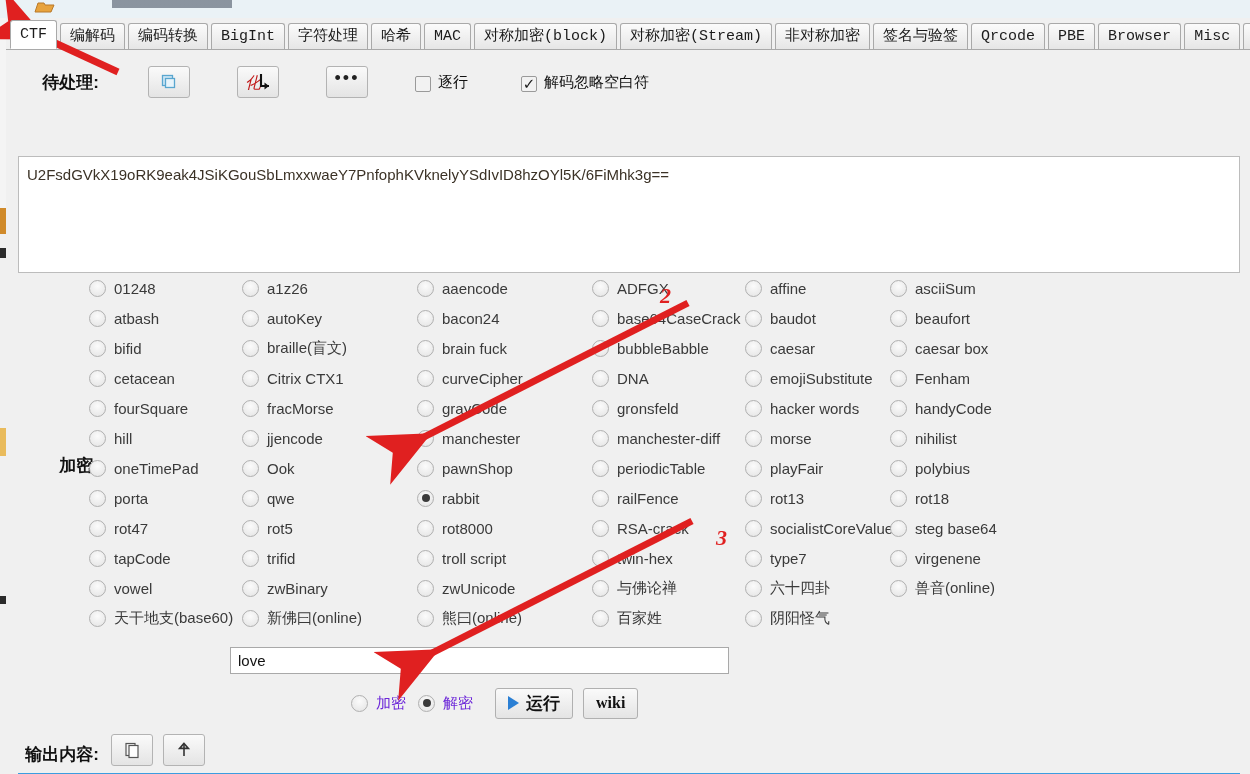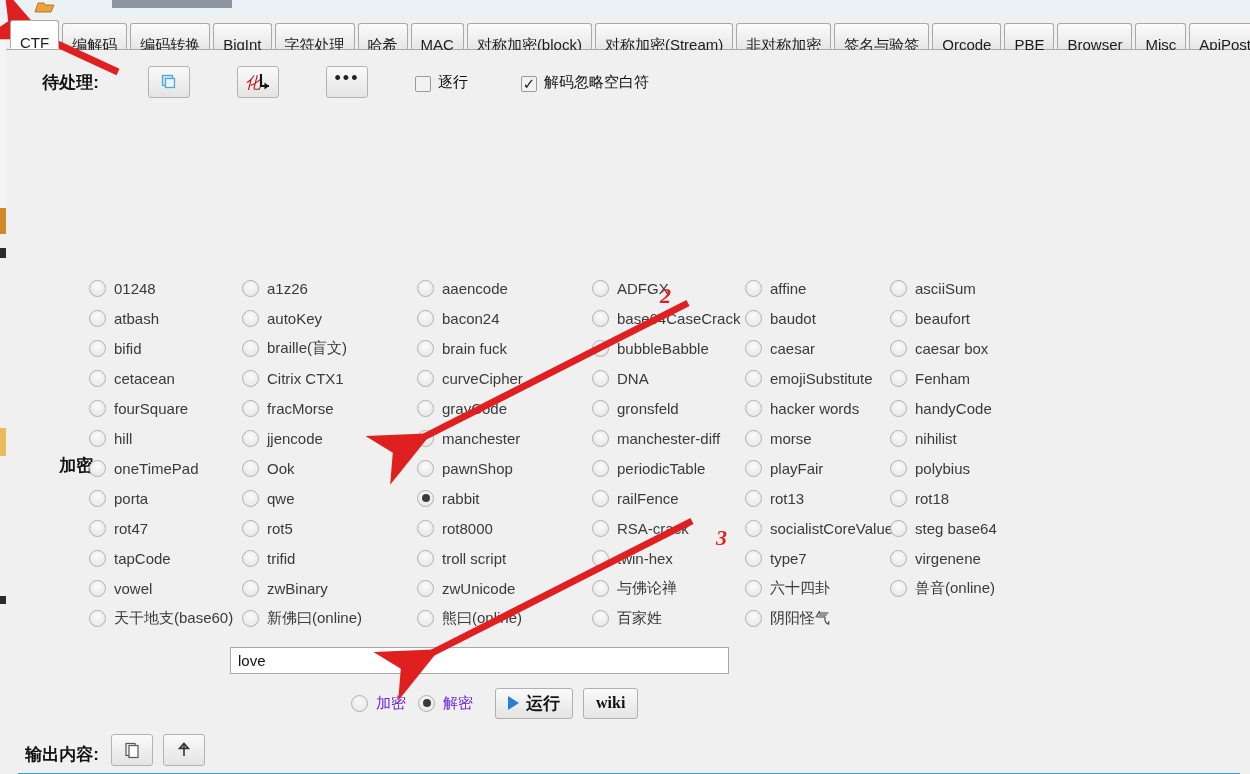--- a/index.html
+++ b/index.html
@@ -20,25 +20,26 @@
      opacity:.85;}
   
   #left-edge{position:absolute;left:0;top:18px;width:6px;height:756px;background:#f4f4f4;}
   #left-edge .seg{position:absolute;left:0;width:6px;}
 
   
   #tabbar{position:absolute;left:6px;top:18px;width:1244px;height:32px;
      background:#f0f0f0;border-bottom:1px solid #a9a9a9;
      display:flex;align-items:flex-end;gap:3px;padding-left:4px;box-sizing:border-box;}
   .tab{
-     height:26px;line-height:26px;padding:8px 9px;
+     height:26px;line-height:26px;padding:0 9px;
      background:linear-gradient(to bottom,#fbfbfb,#e6e6e6);
      border:1px solid #a9a9a9;border-bottom:none;
      border-radius:3px 3px 0 0;white-space:nowrap;font-size:15px;color:#1b1b1b;
      box-sizing:border-box;
+     font-family:Liberation Mono, monospace;
   }
   .tab.active{background:#fff;height:29px;line-height:28px;border-bottom:1px solid #fff;
      position:relative;z-index:3;}
 
   
   #panel{position:absolute;left:6px;top:50px;width:1244px;height:724px;background:#f0f0f0;}
 
   
   #input-row{position:absolute;left:0;top:10px;width:1244px;height:44px;display:flex;align-items:center;gap:37px;}
   #label-pending{width:105px;text-align:right;padding-right:12px;box-sizing:border-box;
@@ -167,20 +168,21 @@
     </div>
 
     <div class="cbwrap">
       <span class="cbox">
         <span class="tick">✓</span>
       </span>
       <span>解码忽略空白符</span>
     </div>
   </div>
 
+  <div id="ta-input">U2FsdGVkX19oRK9eak4JSiKGouSbLmxxwaeY7PnfophKVknelyYSdIvID8hzOYl5K/6FiMhk3g==</div>
 
   <div id="label-encrypt">加密:</div>
   <div id="grid">
       <div class="grow">
         <div class="cell c0">
           <span class="radio"></span>
           <span>01248</span>
         </div>
         <div class="cell c1">
           <span class="radio"></span>

